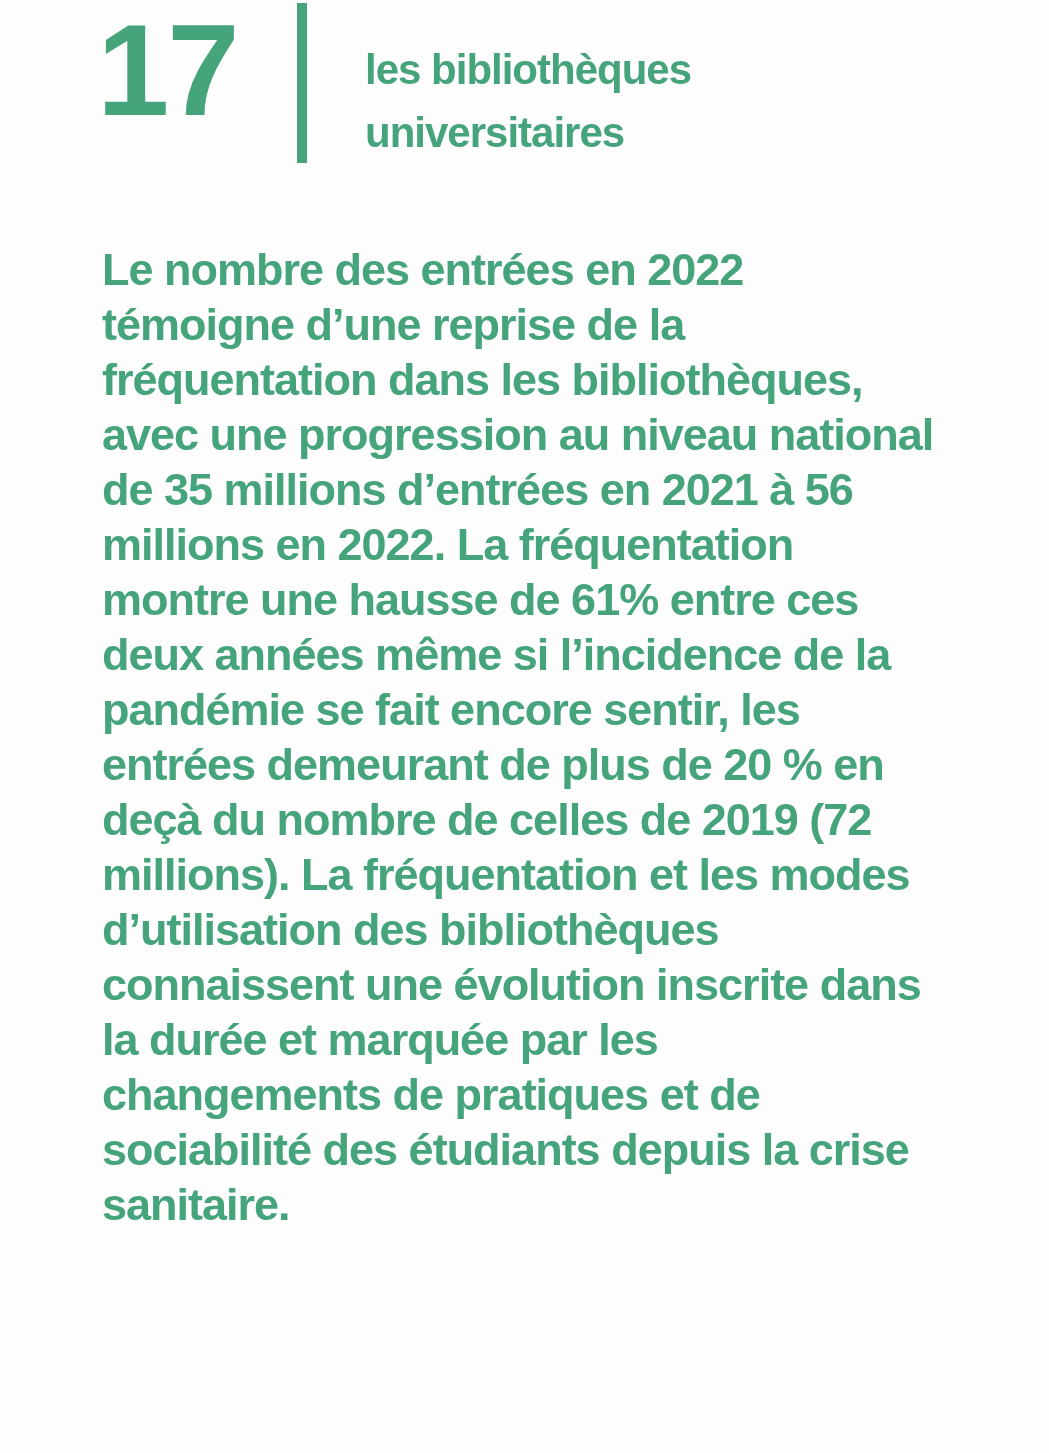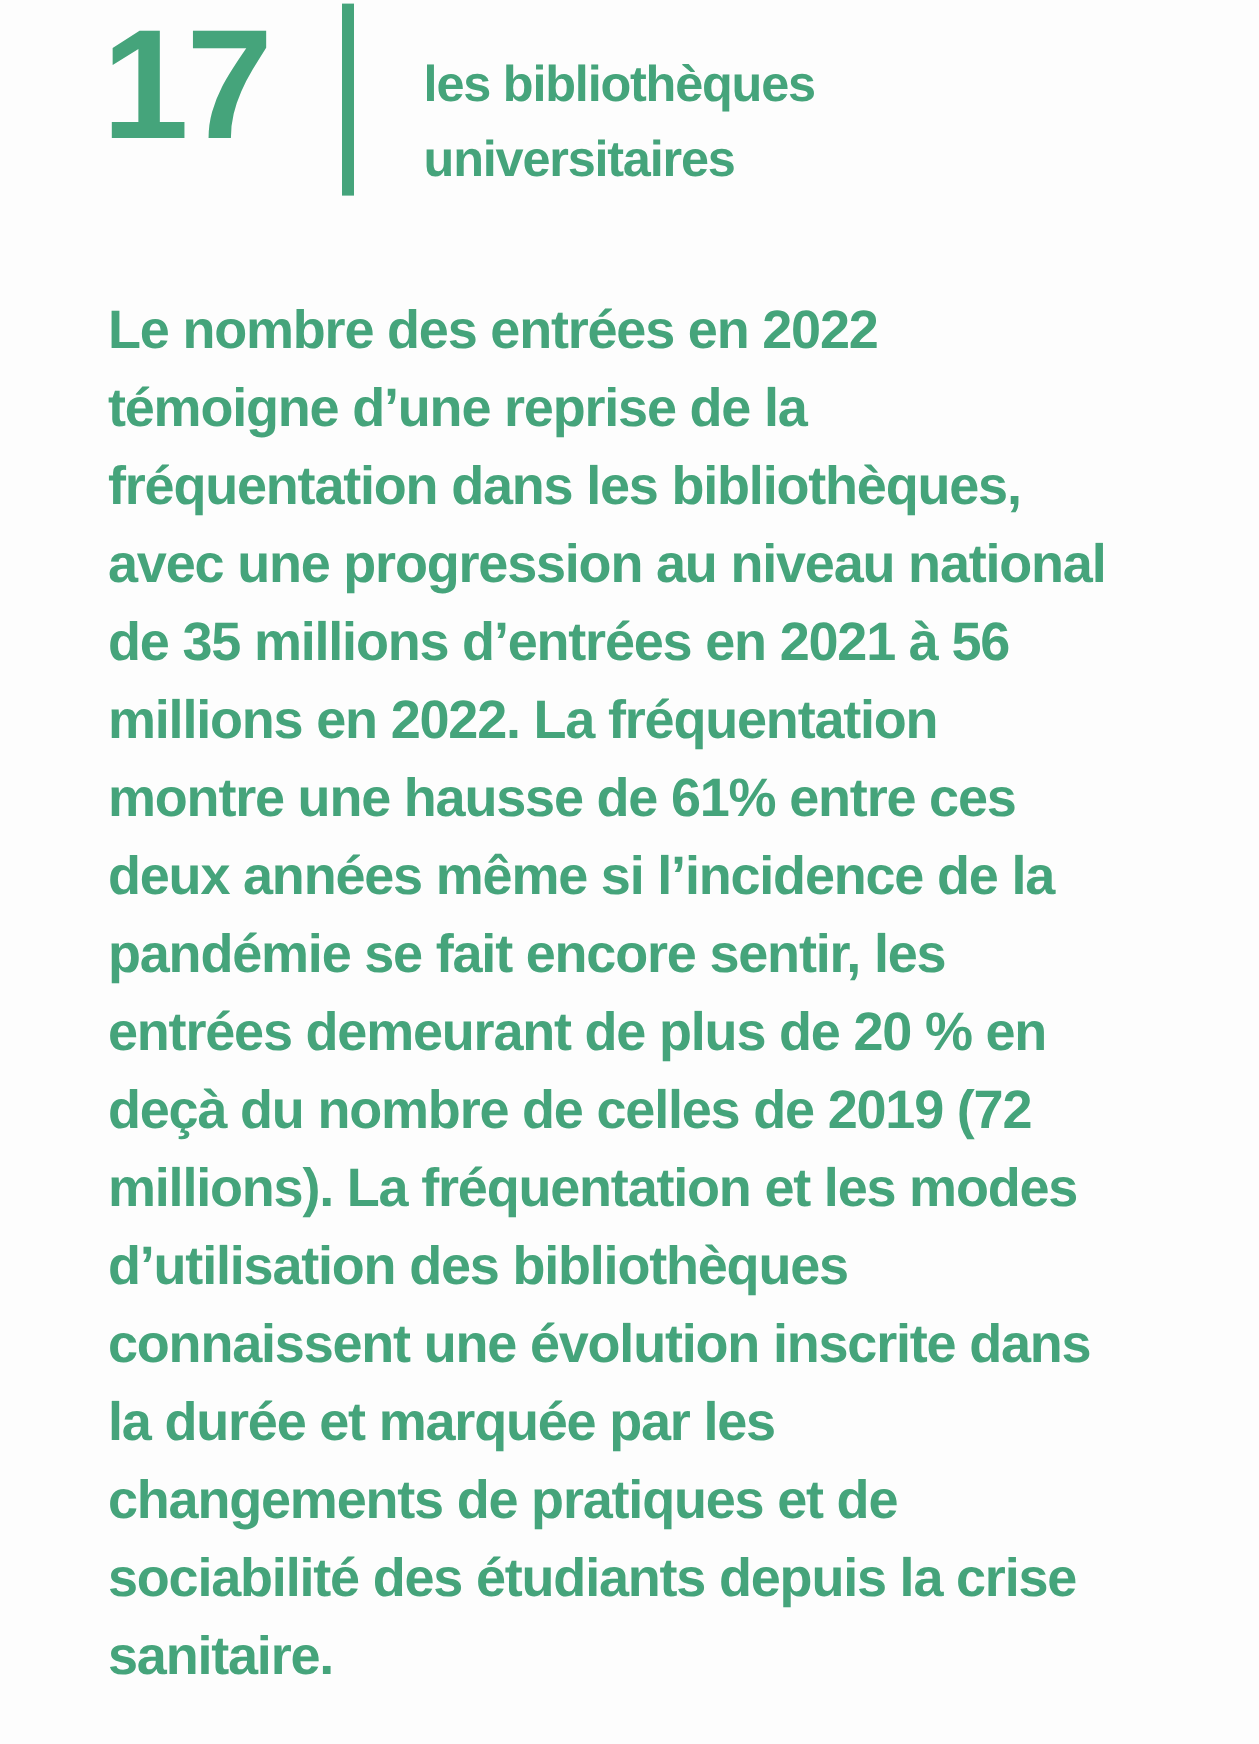--- a/index.html
+++ b/index.html
@@ -10,20 +10,21 @@
   html, body {
     background: var(--background);
     font-family: "Liberation Sans", sans-serif;
   }
   .page {
     position: relative;
     width: 940px;
     height: 1453px;
     background: var(--background);
     overflow: hidden;
+    margin-left: 12px;
   }
   .chapter-number {
     position: absolute;
     left: 85px;
     top: 5px;
     font-size: 130px;
     line-height: 130px;
     font-weight: 700;
     letter-spacing: -2px;
     color: var(--accent-green);
@@ -46,21 +47,21 @@
     letter-spacing: -1px;
     color: var(--accent-green);
     white-space: pre-line;
   }
   .body-paragraph {
     position: absolute;
     left: 90px;
     top: 242px;
     width: 910px;
     font-size: 45px;
-    line-height: 65px;
+    line-height: 55px;
     font-weight: 700;
     letter-spacing: -1px;
     color: var(--accent-green);
     white-space: pre-line;
   }
 </style>
 </head>
 <body>
 
 <div class="page">

